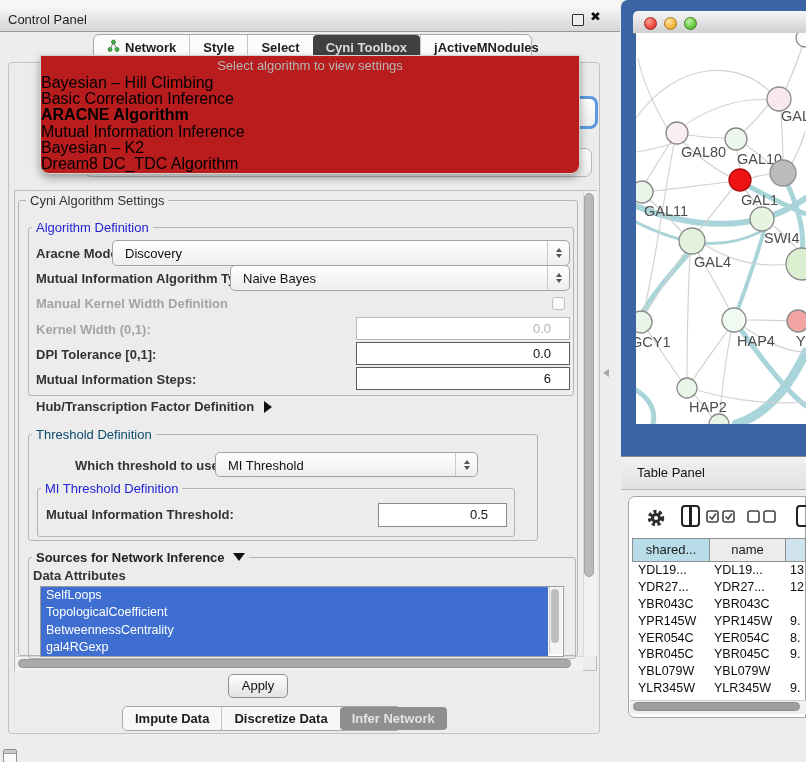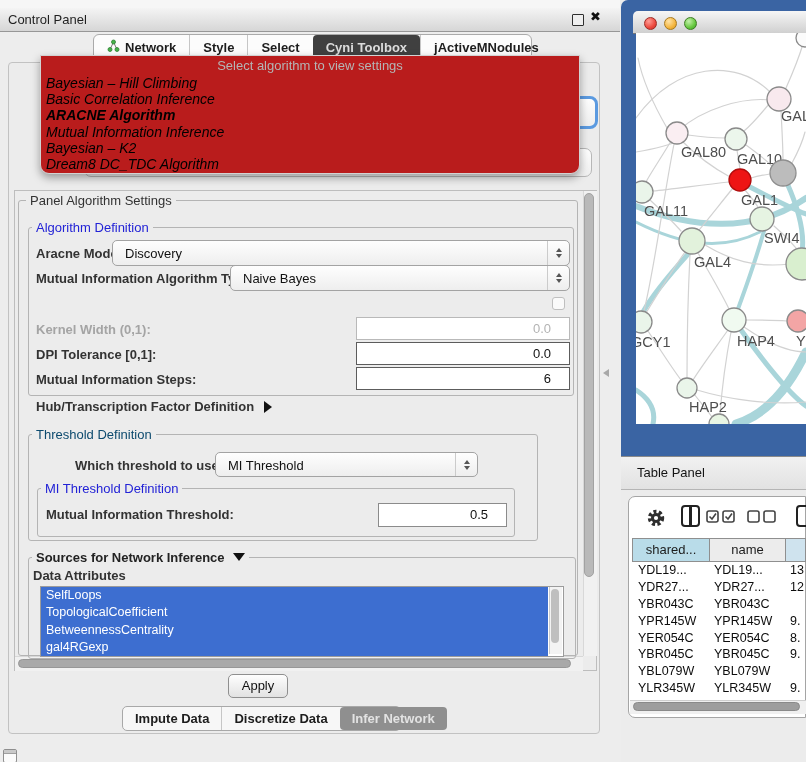--- a/index.html
+++ b/index.html
@@ -17,21 +17,21 @@
   .tab + .tab{border-left:1px solid #c6c6c6;}
   .tab.active{background:#404040;color:#dcdcdc;border-radius:4px;border-left:none;}
   .net-ico{margin-right:5px;}
   .cp-outer{left:8px;top:62px;width:590px;height:670px;border:1px solid #c2c2c2;border-radius:4px;background:#ececec;z-index:0;}
   
   .bg-combo{left:84px;top:148px;width:508px;height:29px;border:1px solid #b7b7b7;border-radius:7px;background:linear-gradient(#fdfdfd,#efefef);color:#9c9c9c;font-size:13px;line-height:29px;padding-left:12px;box-sizing:border-box;z-index:1;}
   .bg-combo-focus{left:90px;top:96px;width:502px;height:27px;border:3px solid #5b9ae0;border-radius:8px;background:linear-gradient(#fdfdfd,#eee);z-index:1;}
   
   .popup{left:40px;top:55px;width:538px;height:117px;background:#b91c1c;border:1px solid #d2d2d2;border-radius:0 0 9px 9px;box-shadow:0 4px 9px rgba(0,0,0,.35);z-index:5;overflow:hidden;}
   .popup-hint{height:19px;line-height:19px;text-align:center;color:#b5b5b5;font-size:13px;}
-  .popup-item{height:16.2px;line-height:16.2px;padding-left:5px;font-size:14px;color:#000;white-space:nowrap;font-style:italic;}
+  .popup-item{height:16.2px;line-height:16.2px;font-size:16px;color:#000;white-space:nowrap;}
   .popup-item.bold{font-weight:bold;}
   
   .scrollpane{left:14px;top:190px;width:583px;height:481px;border:1px solid #bdbdbd;background:#ececec;box-sizing:border-box;}
   .vtrack{left:583px;top:191px;width:13px;height:465px;background:#f1f1f1;border-left:1px solid #d8d8d8;}
   .vthumb{left:584px;top:193px;width:10px;height:384px;background:#b9b9b9;border:1px solid #a2a2a2;border-radius:5px;box-sizing:border-box;}
   .htrack{left:15px;top:656px;width:568px;height:14px;background:#f1f1f1;border-top:1px solid #d8d8d8;}
   .hthumb{left:18px;top:659px;width:553px;height:9px;background:#a9a9a9;border:1px solid #979797;border-radius:5px;box-sizing:border-box;}
   
   .group{border:1px solid #b4b4b4;border-radius:3px;}
   .legend{font-size:13px;background:#ececec;padding:0 4px;white-space:nowrap;}
@@ -137,21 +137,21 @@
       </div>
   </div>
 
   <div class="abs scrollpane"></div>
   <div class="abs vtrack"></div>
   <div class="abs vthumb"></div>
   <div class="abs htrack"></div>
   <div class="abs hthumb"></div>
 
   <div class="abs group" style="left:18px;top:200px;width:558px;height:454px;"></div>
-  <div class="abs legend" style="left:26px;top:193px;color:#333;">Panel Algorithm Settings</div>
+  <div class="abs legend" style="left:26px;top:193px;color:#333;">Cyni Algorithm Settings</div>
 
   <div class="abs group" style="left:28px;top:227px;width:544px;height:167px;"></div>
   <div class="abs legend" style="left:32px;top:220px;color:#2222d6;">Algorithm Definition</div>
 
   <div class="abs lbl" style="left:36px;top:246px;">Aracne Mode:</div>
   <div class="abs combo" style="left:112px;top:240px;width:458px;height:26px;">
     <span class="val" style="line-height:26px;">Discovery</span>
     <span class="stepper">
         <span class="tri-up"></span>
         <span class="tri-dn"></span>
@@ -160,20 +160,21 @@
 
   <div class="abs lbl" style="left:36px;top:271px;">Mutual Information Algorithm Type:</div>
   <div class="abs combo" style="left:230px;top:265px;width:340px;height:26px;">
     <span class="val" style="line-height:26px;">Naive Bayes</span>
     <span class="stepper">
         <span class="tri-up"></span>
         <span class="tri-dn"></span>
       </span>
   </div>
 
+  <div class="abs lbl dis" style="left:36px;top:296px;">Manual Kernel Width Definition</div>
   <div class="abs checkbox" style="left:552px;top:297px;"></div>
 
   <div class="abs lbl dis" style="left:36px;top:322px;">Kernel Width (0,1):</div>
   <div class="abs field dis" style="left:356px;top:317px;width:214px;height:23px;line-height:21px;">0.0</div>
 
   <div class="abs lbl" style="left:36px;top:347px;">DPI Tolerance [0,1]:</div>
   <div class="abs field" style="left:356px;top:342px;width:214px;height:23px;line-height:21px;border-color:#5c5c5c;">0.0</div>
 
   <div class="abs lbl" style="left:36px;top:372px;">Mutual Information Steps:</div>
   <div class="abs field" style="left:356px;top:367px;width:214px;height:23px;line-height:21px;border-color:#5c5c5c;">6</div>

